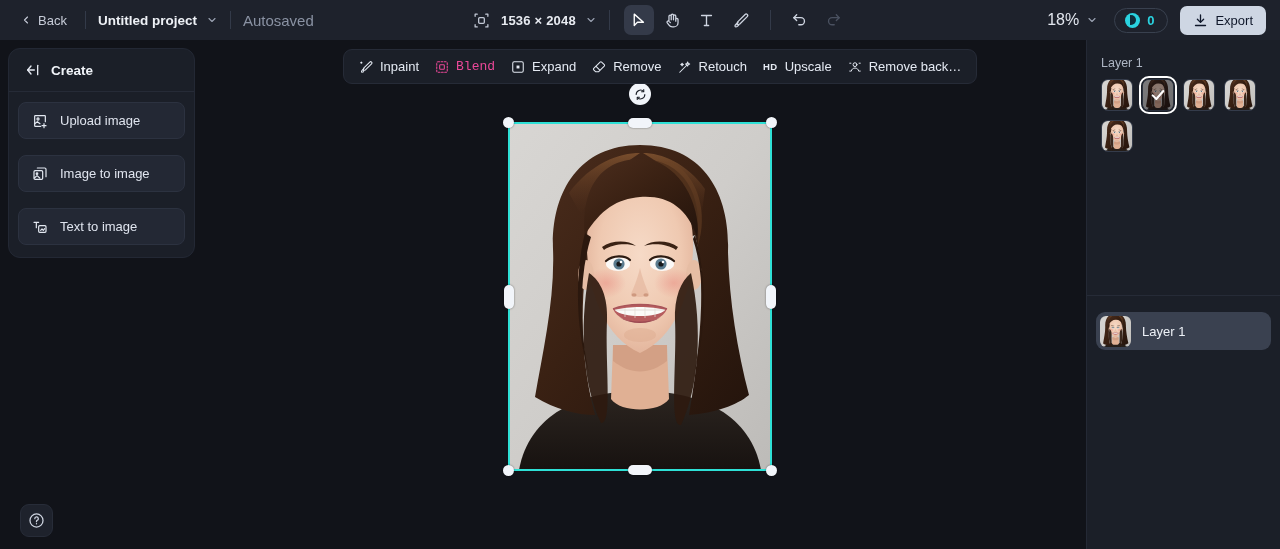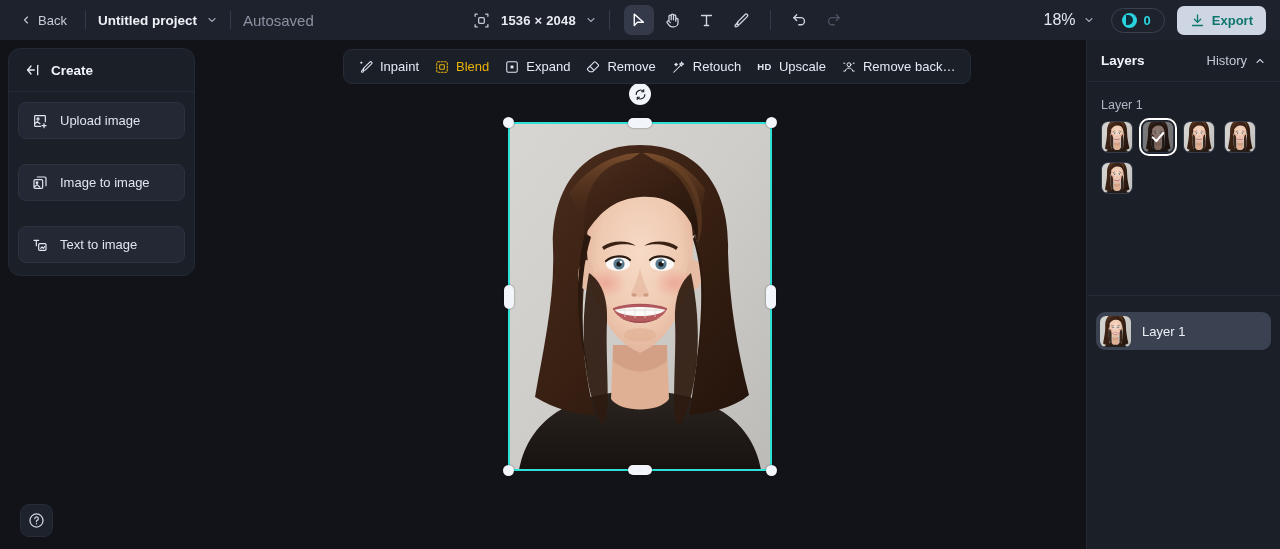--- a/index.html
+++ b/index.html
@@ -60,38 +60,38 @@
     background: #2ad3e0; position: relative; flex: none;
   }
   .credit-coin::after {
     content: ""; position: absolute; left: 4.5px; top: 2.5px;
     width: 6.5px; height: 9.5px; border-radius: 0 99px 99px 0;
     background: #0f2d3a;
   }
   .credit-num { color: #2ad3e0; font-size: 13px; font-weight: bold; }
   .export-btn {
     display: flex; gap: 7px;
-    background: #ced6e3; color: #0f766e;
-    font-size: 13px; font-weight: bold;
+    background: #ced6e3; color: #0f172a;
+    font-size: 13px; font-weight: normal;
     border-radius: 7px; padding: 7px 13px; cursor: pointer;
   }
 
   
   .left-panel {
     position: absolute; left: 8px; top: 48px; width: 187px;
     background: #1b1f28; border-radius: 12px;
     border: 1px solid #232834;
     z-index: 30;
   }
   .lp-head {
     height: 43px; display: flex; align-items: center; gap: 10px;
     padding: 0 16px; border-bottom: 1px solid #262b37;
   }
   .lp-head-title { color: #f1f4f9; font-size: 13.5px; font-weight: bold; }
-  .lp-body { padding: 10px 9px 12px 9px; display: flex; flex-direction: column; gap: 25px; }
+  .lp-body { padding: 10px 9px 12px 9px; display: flex; flex-direction: column; gap: 16px; }
   .lp-item {
     height: 37px; display: flex; align-items: center; gap: 12px;
     padding: 0 13px; border-radius: 8px;
     background: #232834; border: 1px solid #2c3240;
     color: #dfe4ee; font-size: 13px; cursor: pointer;
   }
   .lp-item svg { flex: none; color: #e3e8f1; }
 
   
   .float-toolbar {
@@ -99,21 +99,21 @@
     background: #1b1f28; border: 1px solid #262b37;
     border-radius: 9px;
     display: flex; align-items: center; padding: 0 7px;
     z-index: 30;
   }
   .ftb-item {
     display: flex; align-items: center; gap: 7px;
     height: 27px; padding: 0 8px; border-radius: 6px;
     color: #e4e9f2; font-size: 13px; cursor: pointer; white-space: nowrap;
   }
-  .ftb-item.disabled { color: #eab308; cursor: default; }
+  .ftb-item.disabled { color: #ec4899; cursor: default; font-family: Liberation Mono, monospace; }
   .ftb-item svg { flex: none; }
   .hd-badge { font-size: 9.5px; font-weight: bold; letter-spacing: .5px; }
 
   
   .canvas-area { position: absolute; left: 195px; top: 40px; width: 890px; height: 509px; background: #111319; }
   .sel-wrap { position: absolute; left: 314px; top: 83px; width: 262px; height: 347px; }
   .photo {
     position: absolute; inset: 0; overflow: hidden;
     outline: 2px solid #2ee0d6; outline-offset: -1px;
   }
@@ -476,29 +476,20 @@
 
   <div class="help-btn">
     <svg width="17" height="17" viewBox="0 0 24 24" fill="none" stroke="currentColor" stroke-width="1.8" stroke-linecap="round" stroke-linejoin="round">
         <circle cx="12" cy="12" r="9.2"></circle>
         <path d="M9.6 9.4a2.5 2.5 0 1 1 3.3 2.4c-.6.2-.9.8-.9 1.4v.4"></path>
         <circle cx="12" cy="16.6" r=".9" fill="currentColor" stroke="none"></circle>
       </svg>
   </div>
 
   <div class="right-panel">
-    <div class="rp-head">
-      <span class="rp-title">Layers</span>
-      <div class="rp-history">
-        <span>History</span>
-        <svg width="12" height="12" viewBox="0 0 24 24" fill="none" stroke="currentColor" stroke-width="2.2" stroke-linecap="round" stroke-linejoin="round">
-            <polyline points="6 15 12 9 18 15"></polyline>
-          </svg>
-      </div>
-    </div>
 
     <div class="rp-section-label">Layer 1</div>
 
     <div class="thumb-grid">
       <div class="thumb">
         <svg class="pic" viewBox="0 0 262 347" preserveAspectRatio="xMidYMid slice">
             <use href="#portrait"></use>
           </svg>
       </div>
       <div class="thumb selected">

